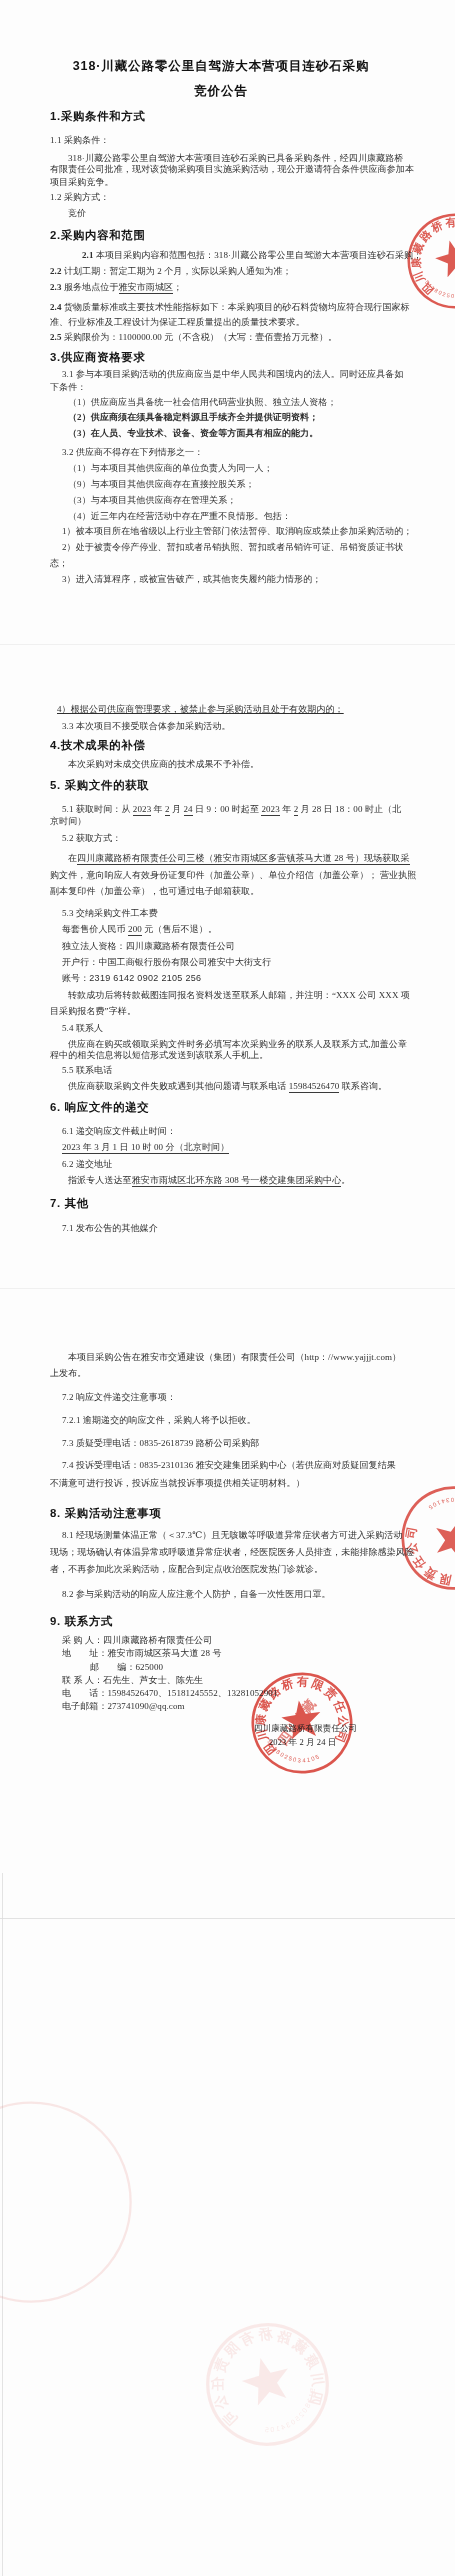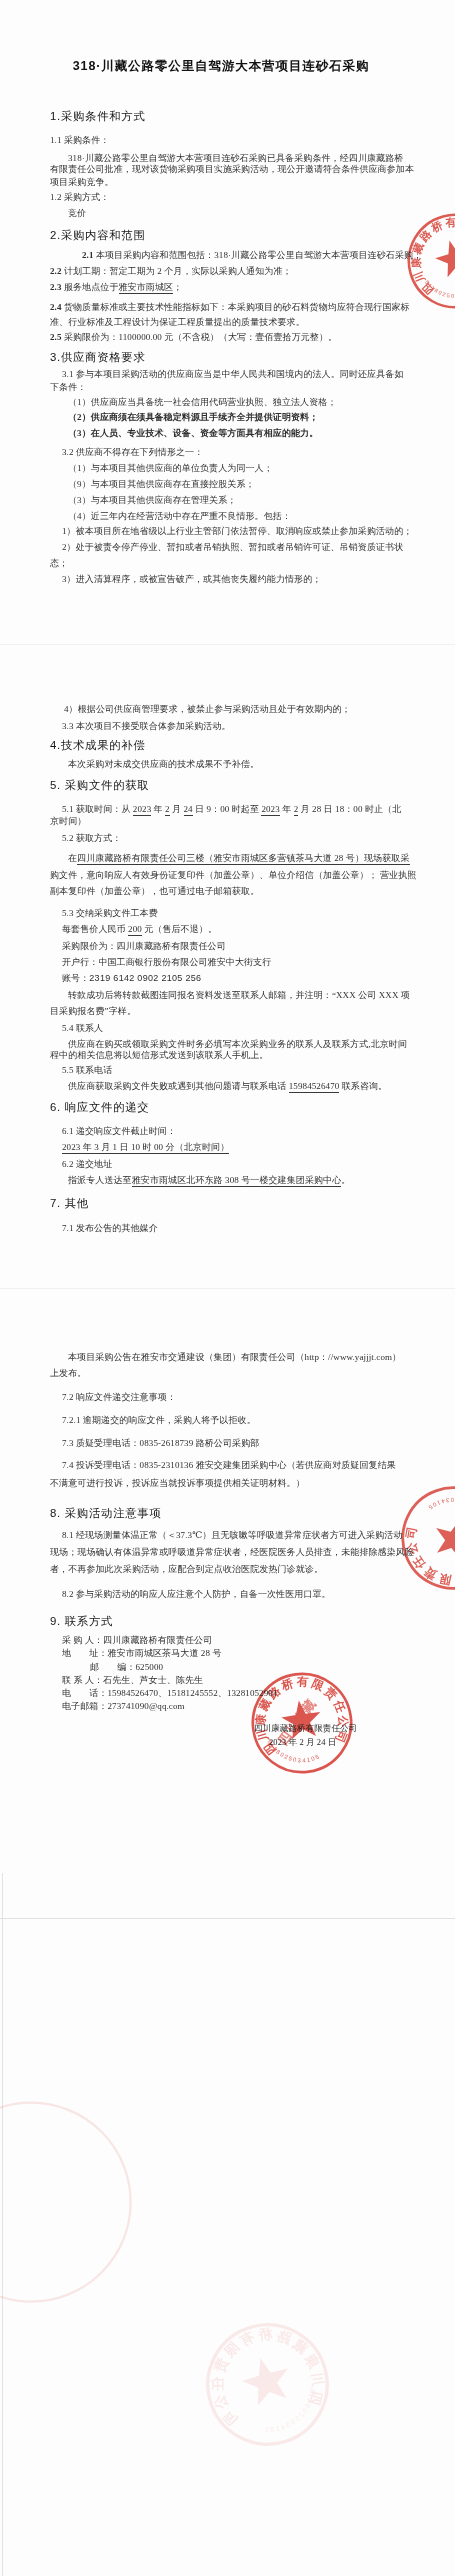--- a/index.html
+++ b/index.html
@@ -3,21 +3,21 @@
 <meta charset="utf-8">
 <style>
   html,body{margin:0;padding:0;background:#ffffff;}
   #doc{position:relative;width:455px;height:2576px;background:#fdfdfd;overflow:hidden;
        font-family:"Liberation Serif","DejaVu Serif",serif;color:#2e2e2e;}
   .page{position:absolute;left:0;width:455px;background:transparent;}
   .pb{position:absolute;left:0;width:455px;height:0.6px;background:#f0f0f0;}
   .pb.strong{background:#e2e2e2;}
   .edge{position:absolute;background:#dcdcdc;opacity:.8;}
   .line{position:absolute;white-space:pre;font-size:9px;line-height:10.8px;letter-spacing:0.1px;z-index:2;}
-  .h{font-family:"Liberation Sans","DejaVu Sans",sans-serif;font-weight:400;font-size:11.4px;
+  .h{font-family:"Liberation Sans","DejaVu Sans",sans-serif;font-weight:700;font-size:11.4px;
      line-height:13px;color:#161616;letter-spacing:0.7px;}
   .t{left:0;width:442px;text-align:center;font-family:"Liberation Sans","DejaVu Sans",sans-serif;
      font-weight:700;font-size:12.5px;line-height:15px;color:#111;letter-spacing:0.9px;}
   .sig{color:#1d1d1d;z-index:4;}
   .u{border-bottom:0.6px solid #3a3a3a;padding-bottom:0.6px;}
   .bold{font-weight:700;}
   .sans{font-family:"Liberation Sans","DejaVu Sans",sans-serif;letter-spacing:0.3px;}
   .stamp{position:absolute;z-index:1;}
   .bleed{position:absolute;z-index:1;}
 </style>
@@ -30,20 +30,21 @@
   <div class="page" style="top:644px;height:644px;"></div>
   <div class="page" style="top:1288px;height:630px;"></div>
   <div class="page" style="top:1918px;height:658px;"></div>
 
   <div class="pb" style="top:644px;"></div>
   <div class="pb" style="top:1288px;"></div>
   <div class="pb strong" style="top:1918px;"></div>
   <div class="edge" style="left:2.3px;top:1873px;width:1.1px;height:703px;"></div>
 
   <div class="line t" style="top:59px;">318·川藏公路零公里自驾游大本营项目连砂石采购</div>
+  <div class="line t" style="top:84px;">竞价公告</div>
 
   <div class="line sig" style="top:1723px;left:254px;font-size:8.5px;">四川康藏路桥有限责任公司</div>
   <div class="line sig" style="top:1737px;left:269px;font-size:8.5px;">2023 年 2 月 24 日</div>
 
   <svg class="bleed" style="left:-74px;top:2097px;" width="216" height="216" viewBox="0 0 380 380">
     <circle cx="185" cy="185" r="175" fill="none" stroke="rgba(220,80,70,0.13)" stroke-width="4"></circle>
   </svg>
 
   <div id="lines-root">
       <div class="line h" style="top: 110px; left: 50px;"><span>1.采购条件和方式</span></div>
@@ -68,40 +69,40 @@
       <div class="line" style="top: 428px; left: 68px; font-weight: bold;"><span>（3）在人员、专业技术、设备、资金等方面具有相应的能力。</span></div>
       <div class="line" style="top: 447px; left: 62px;"><span>3.2 供应商不得存在下列情形之一：</span></div>
       <div class="line" style="top: 463px; left: 68px;"><span>（1）与本项目其他供应商的单位负责人为同一人；</span></div>
       <div class="line" style="top: 479px; left: 68px;"><span>（9）与本项目其他供应商存在直接控股关系；</span></div>
       <div class="line" style="top: 495px; left: 68px;"><span>（3）与本项目其他供应商存在管理关系；</span></div>
       <div class="line" style="top: 511px; left: 68px;"><span>（4）近三年内在经营活动中存在严重不良情形。包括：</span></div>
       <div class="line" style="top: 526px; left: 62px;"><span>1）被本项目所在地省级以上行业主管部门依法暂停、取消响应或禁止参加采购活动的；</span></div>
       <div class="line" style="top: 542px; left: 62px;"><span>2）处于被责令停产停业、暂扣或者吊销执照、暂扣或者吊销许可证、吊销资质证书状</span></div>
       <div class="line" style="top: 558px; left: 50px;"><span>态；</span></div>
       <div class="line" style="top: 574px; left: 62px;"><span>3）进入清算程序，或被宣告破产，或其他丧失履约能力情形的；</span></div>
-      <div class="line" style="top: 704px; left: 64px;"><span>4）根据公司供应商管理要求，被禁止参与采购活动且处于有效期内的；</span></div>
+      <div class="line" style="top: 704px; left: 57px; text-decoration: underline;"><span>4）根据公司供应商管理要求，被禁止参与采购活动且处于有效期内的；</span></div>
       <div class="line" style="top: 721px; left: 62px;"><span>3.3 本次项目不接受联合体参加采购活动。</span></div>
       <div class="line h" style="top: 739px; left: 50px;"><span>4.技术成果的补偿</span></div>
       <div class="line" style="top: 759px; left: 68px;"><span>本次采购对未成交供应商的技术成果不予补偿。</span></div>
       <div class="line h" style="top: 779px; left: 50px;"><span>5. 采购文件的获取</span></div>
       <div class="line" style="top: 804px; left: 62px;"><span>5.1 获取时间：从 </span><span class="u">2023</span><span> 年 </span><span class="u">2</span><span> 月 </span><span class="u">24</span><span> 日 9：00 时起至 </span><span class="u">2023</span><span> 年 </span><span class="u">2</span><span> 月 28 日 18：00 时止（北</span></div>
       <div class="line" style="top: 816px; left: 50px;"><span>京时间）</span></div>
       <div class="line" style="top: 833px; left: 62px;"><span>5.2 获取方式：</span></div>
       <div class="line" style="top: 853px; left: 68px;"><span>在</span><span class="u">四川康藏路桥有限责任公司三楼（雅安市雨城区多营镇茶马大道 28 号）现场获取采</span></div>
       <div class="line" style="top: 870px; left: 50px;"><span>购文件，意向响应人有效身份证复印件（加盖公章）、单位介绍信（加盖公章）； 营业执照</span></div>
       <div class="line" style="top: 886px; left: 50px;"><span>副本复印件（加盖公章），也可通过电子邮箱获取。</span></div>
       <div class="line" style="top: 908px; left: 62px;"><span>5.3 交纳采购文件工本费</span></div>
       <div class="line" style="top: 924px; left: 62px;"><span>每套售价人民币 </span><span class="u">200</span><span> 元（售后不退）。</span></div>
-      <div class="line" style="top: 941px; left: 62px;"><span>采购限价为：四川康藏路桥有限责任公司</span></div>
+      <div class="line" style="top: 941px; left: 62px;"><span>独立法人资格：四川康藏路桥有限责任公司</span></div>
       <div class="line" style="top: 957px; left: 62px;"><span>开户行：中国工商银行股份有限公司雅安中大街支行</span></div>
       <div class="line" style="top: 973px; left: 62px;"><span>账号：</span><span class="sans">2319 6142 0902 2105 256</span></div>
       <div class="line" style="top: 990px; left: 68px;"><span>转款成功后将转款截图连同报名资料发送至联系人邮箱，并注明：“XXX 公司 XXX 项</span></div>
       <div class="line" style="top: 1006px; left: 50px;"><span>目采购报名费”字样。</span></div>
       <div class="line" style="top: 1023px; left: 62px;"><span>5.4 联系人</span></div>
-      <div class="line" style="top: 1039px; left: 68px;"><span>供应商在购买或领取采购文件时务必填写本次采购业务的联系人及联系方式,北京时间</span></div>
+      <div class="line" style="top: 1039px; left: 68px;"><span>供应商在购买或领取采购文件时务必填写本次采购业务的联系人及联系方式,加盖公章</span></div>
       <div class="line" style="top: 1050px; left: 50px;"><span>程中的相关信息将以短信形式发送到该联系人手机上。</span></div>
       <div class="line" style="top: 1065px; left: 62px;"><span>5.5 联系电话</span></div>
       <div class="line" style="top: 1081px; left: 68px;"><span>供应商获取采购文件失败或遇到其他问题请与联系电话 </span><span class="u">15984526470</span><span> 联系咨询。</span></div>
       <div class="line h" style="top: 1101px; left: 50px;"><span>6. 响应文件的递交</span></div>
       <div class="line" style="top: 1126px; left: 62px;"><span>6.1 递交响应文件截止时间：</span></div>
       <div class="line" style="top: 1142px; left: 62px;"><span class="u">2023 年 3 月 1 日 10 时 00 分（北京时间）</span></div>
       <div class="line" style="top: 1159px; left: 62px;"><span>6.2 递交地址</span></div>
       <div class="line" style="top: 1175px; left: 68px;"><span>指派专人送达至</span><span class="u">雅安市雨城区北环东路 308 号一楼交建集团采购中心</span><span>。</span></div>
       <div class="line h" style="top: 1197px; left: 50px;"><span>7. 其他</span></div>
       <div class="line" style="top: 1223px; left: 62px;"><span>7.1 发布公告的其他媒介</span></div>

